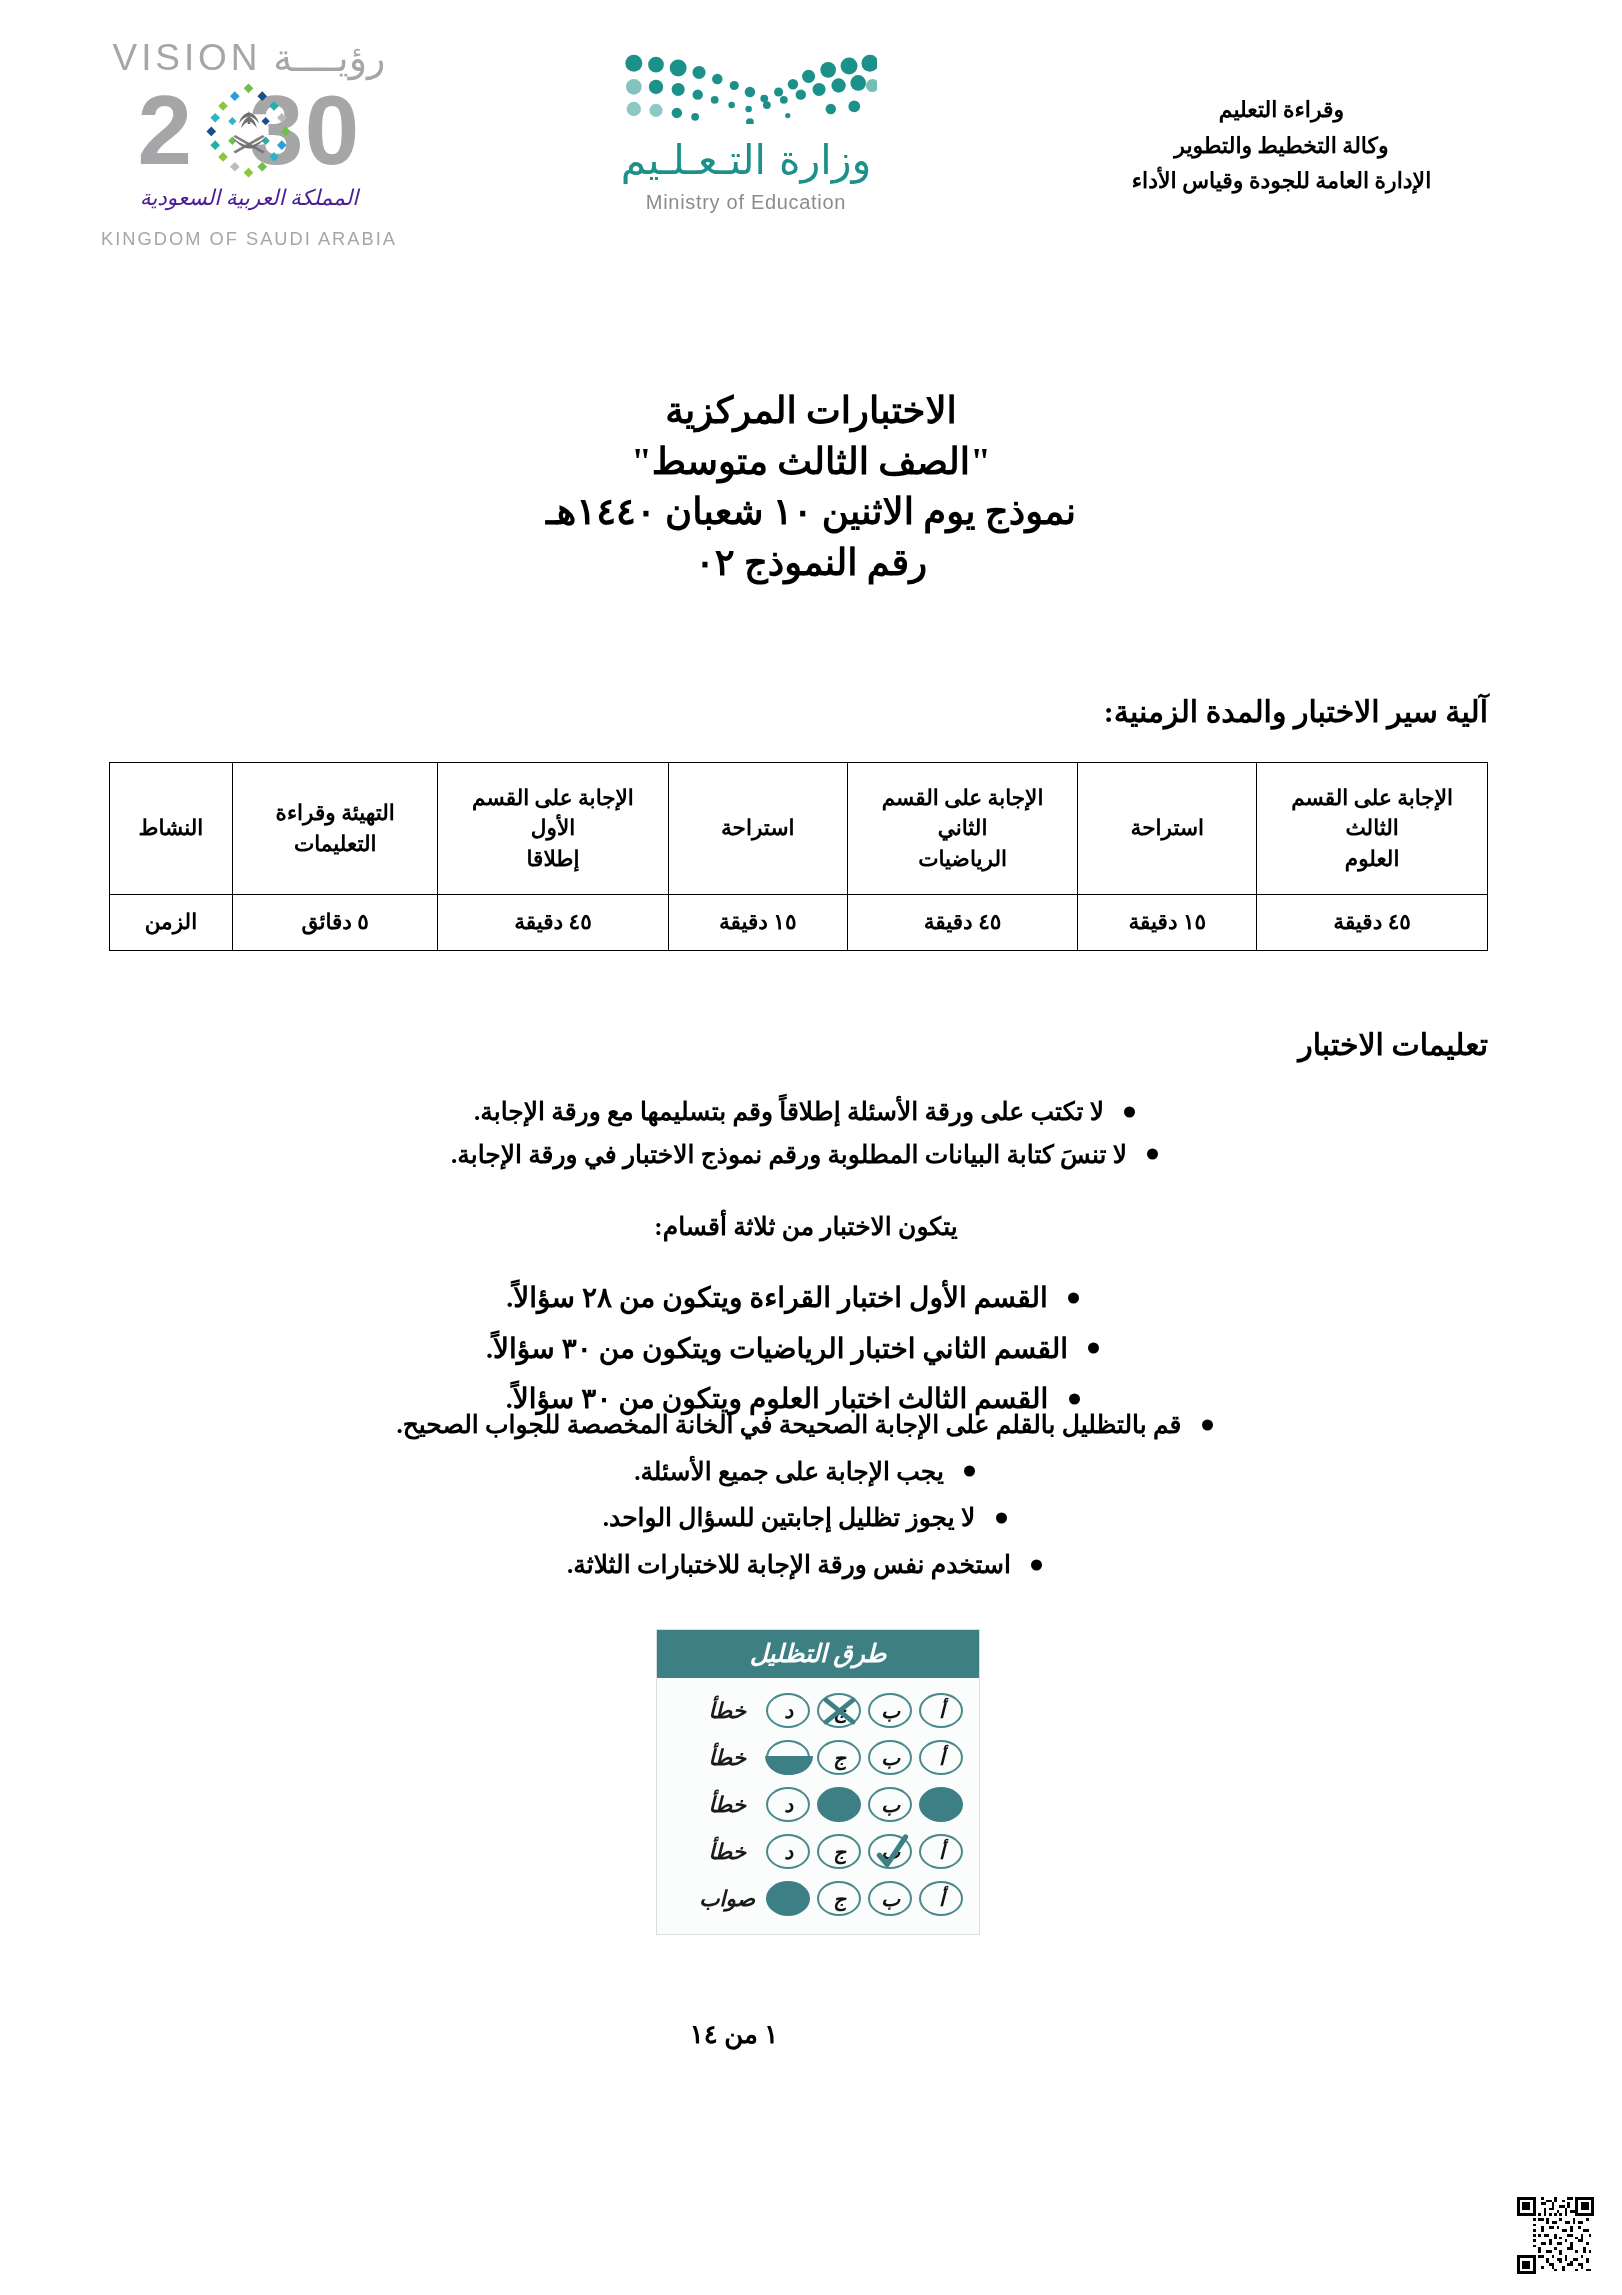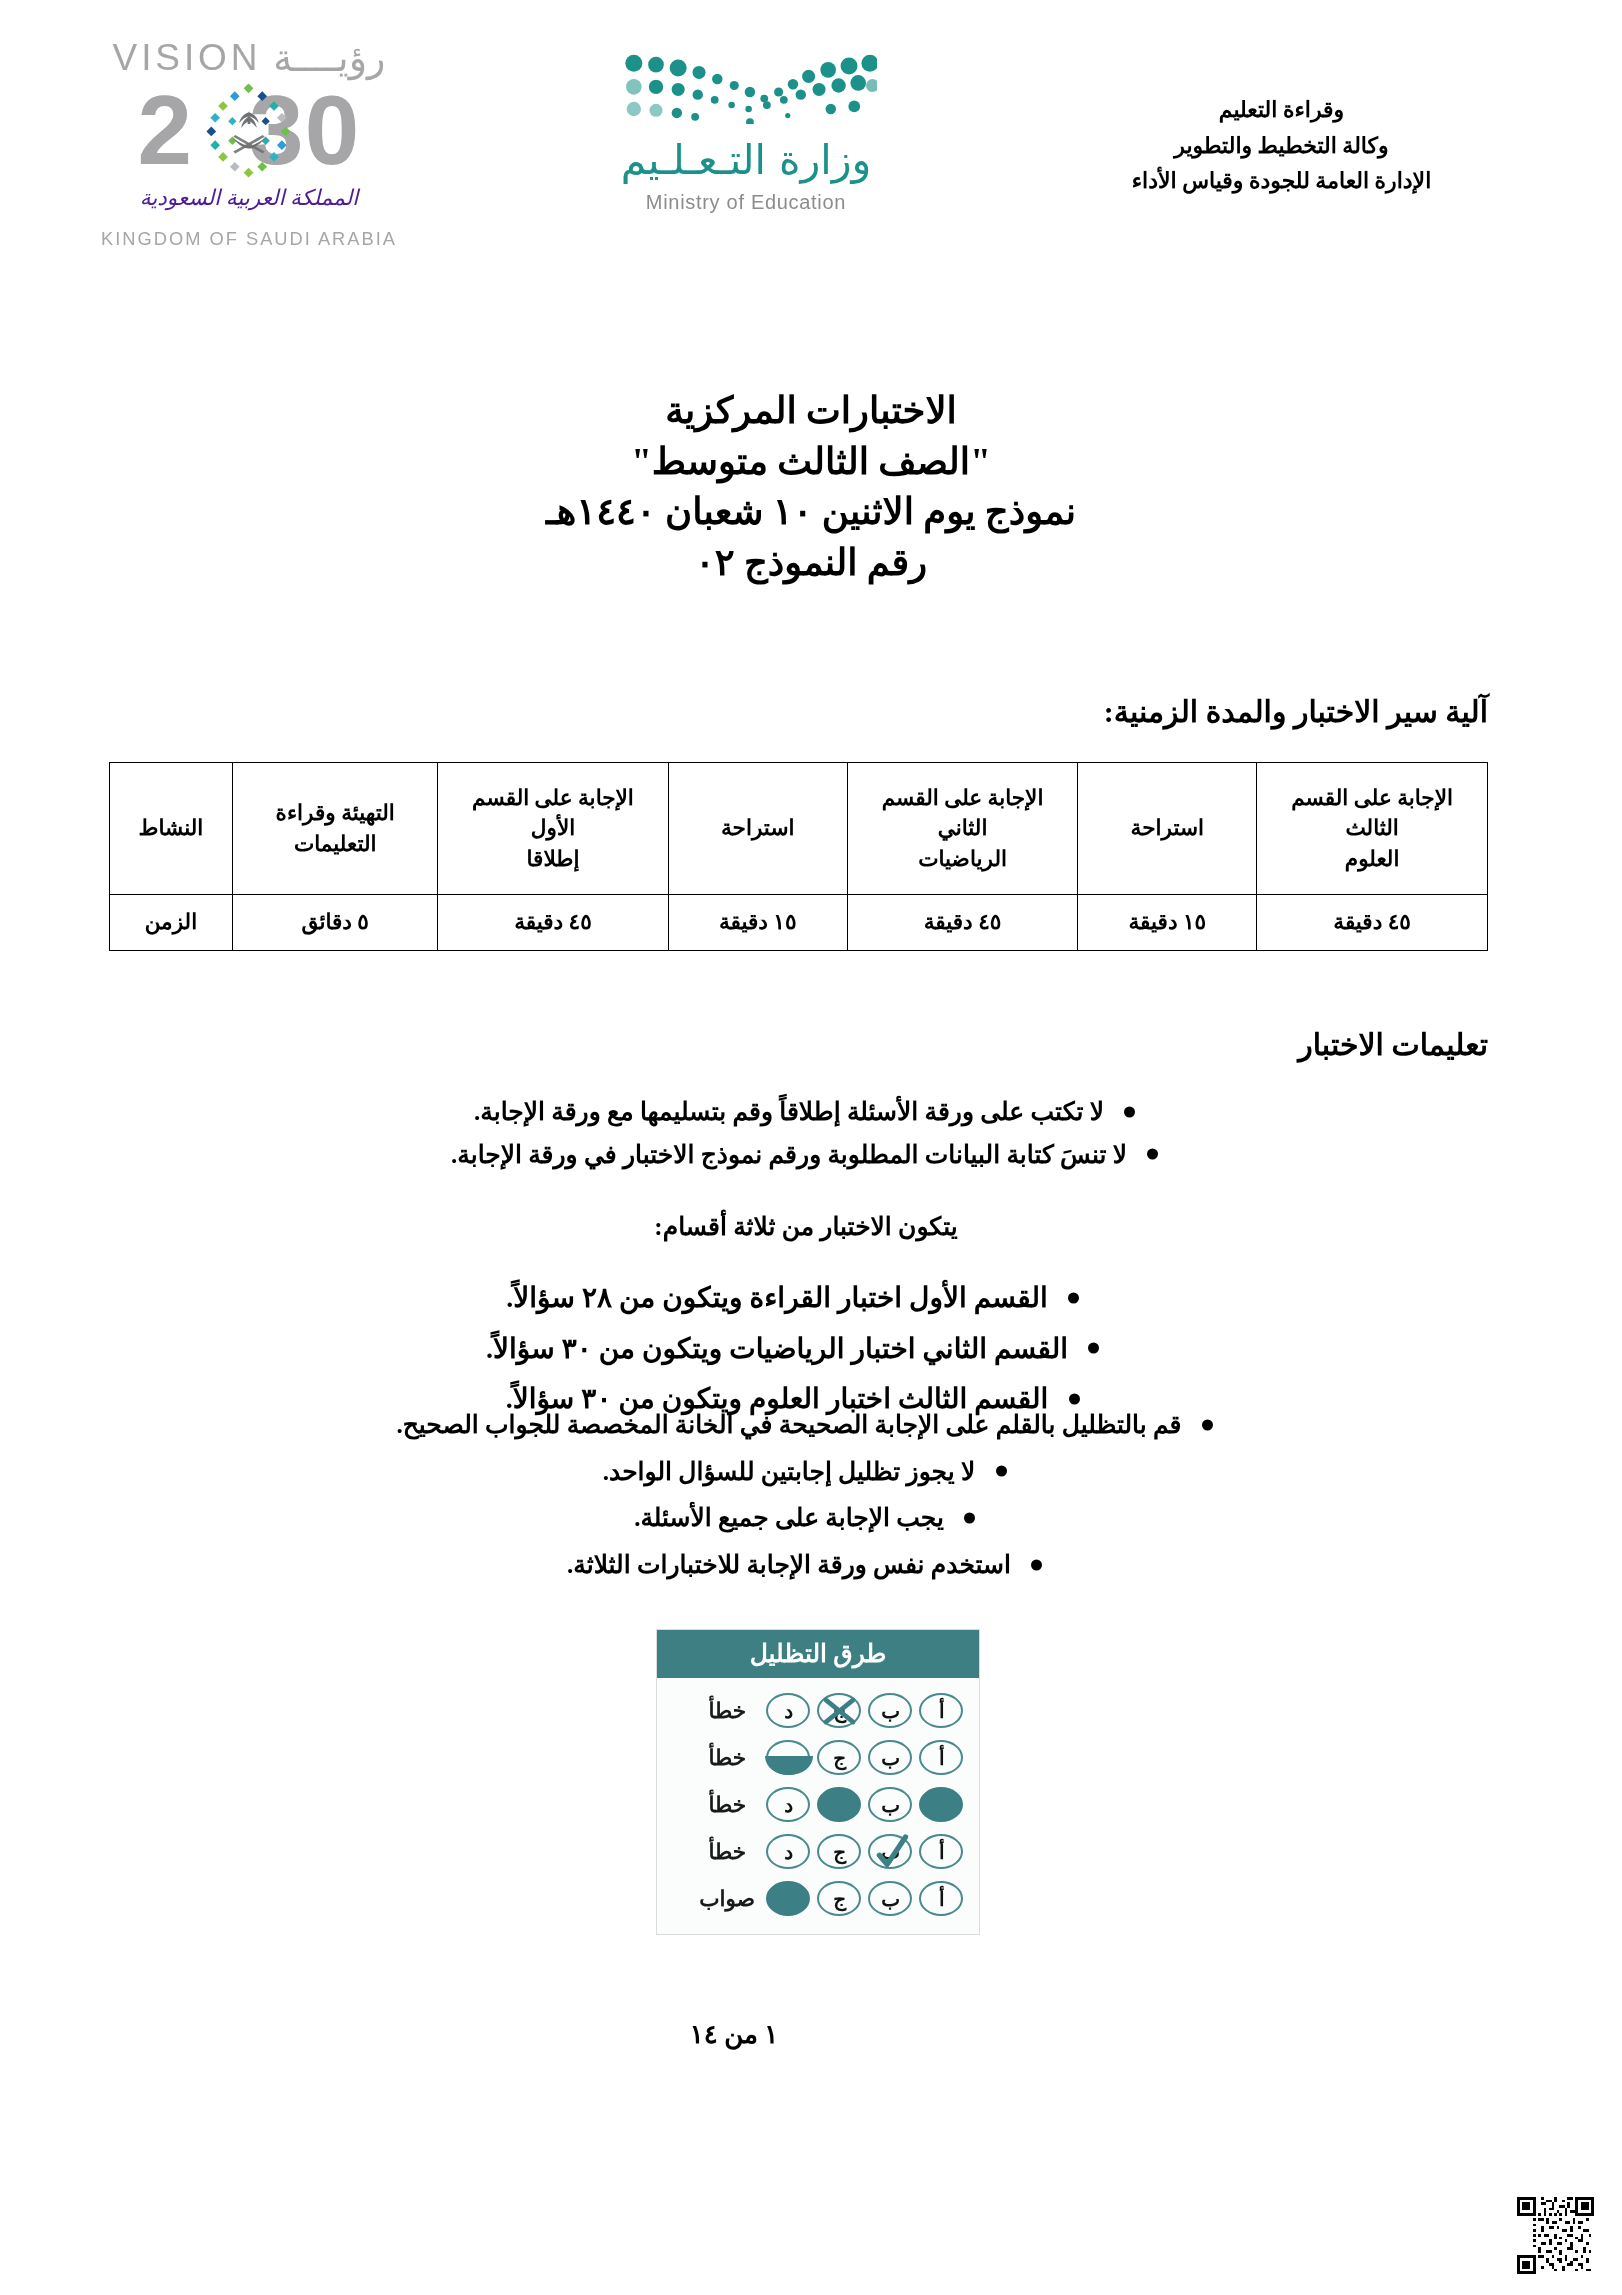--- a/index.html
+++ b/index.html
@@ -260,20 +260,21 @@
 
   
   .shading-box {
     position: absolute;
     top: 1629px;
     left: 656px;
     width: 324px;
     background: #ffffff;
     border: 0.7px solid #d8dcdc;
     box-sizing: border-box;
+    font-style: italic;
   }
   .shading-title {
     background: #3d7f82;
     color: #ffffff;
     font-weight: bold;
     font-size: 25px;
     text-align: center;
     padding: 8.5px 0 10.5px 0;
     letter-spacing: 0.7px;
   }
@@ -527,22 +528,22 @@
 <div class="plain-line intro-sections">يتكون الاختبار من ثلاثة أقسام:</div>
 
 <ul class="sections-list">
   <li><span class="bullet-line">القسم الأول اختبار القراءة ويتكون من ٢٨ سؤالاً.</span></li>
   <li><span class="bullet-line">القسم الثاني اختبار الرياضيات ويتكون من ٣٠ سؤالاً.</span></li>
   <li><span class="bullet-line">القسم الثالث اختبار العلوم ويتكون من ٣٠ سؤالاً.</span></li>
 </ul>
 
 <ul class="rules-list">
   <li><span class="bullet-line">قم بالتظليل بالقلم على الإجابة الصحيحة في الخانة المخصصة للجواب الصحيح.</span></li>
+  <li><span class="bullet-line">يجب الإجابة على جميع الأسئلة.</span></li>
   <li><span class="bullet-line">لا يجوز تظليل إجابتين للسؤال الواحد.</span></li>
-  <li><span class="bullet-line">يجب الإجابة على جميع الأسئلة.</span></li>
   <li><span class="bullet-line">استخدم نفس ورقة الإجابة للاختبارات الثلاثة.</span></li>
 </ul>
 
 <div class="shading-box">
   <div class="shading-title">طرق التظليل</div>
   <div class="shading-body">
 
     <div class="shade-row">
       <div class="bubble">
           <span class="ring"></span>

